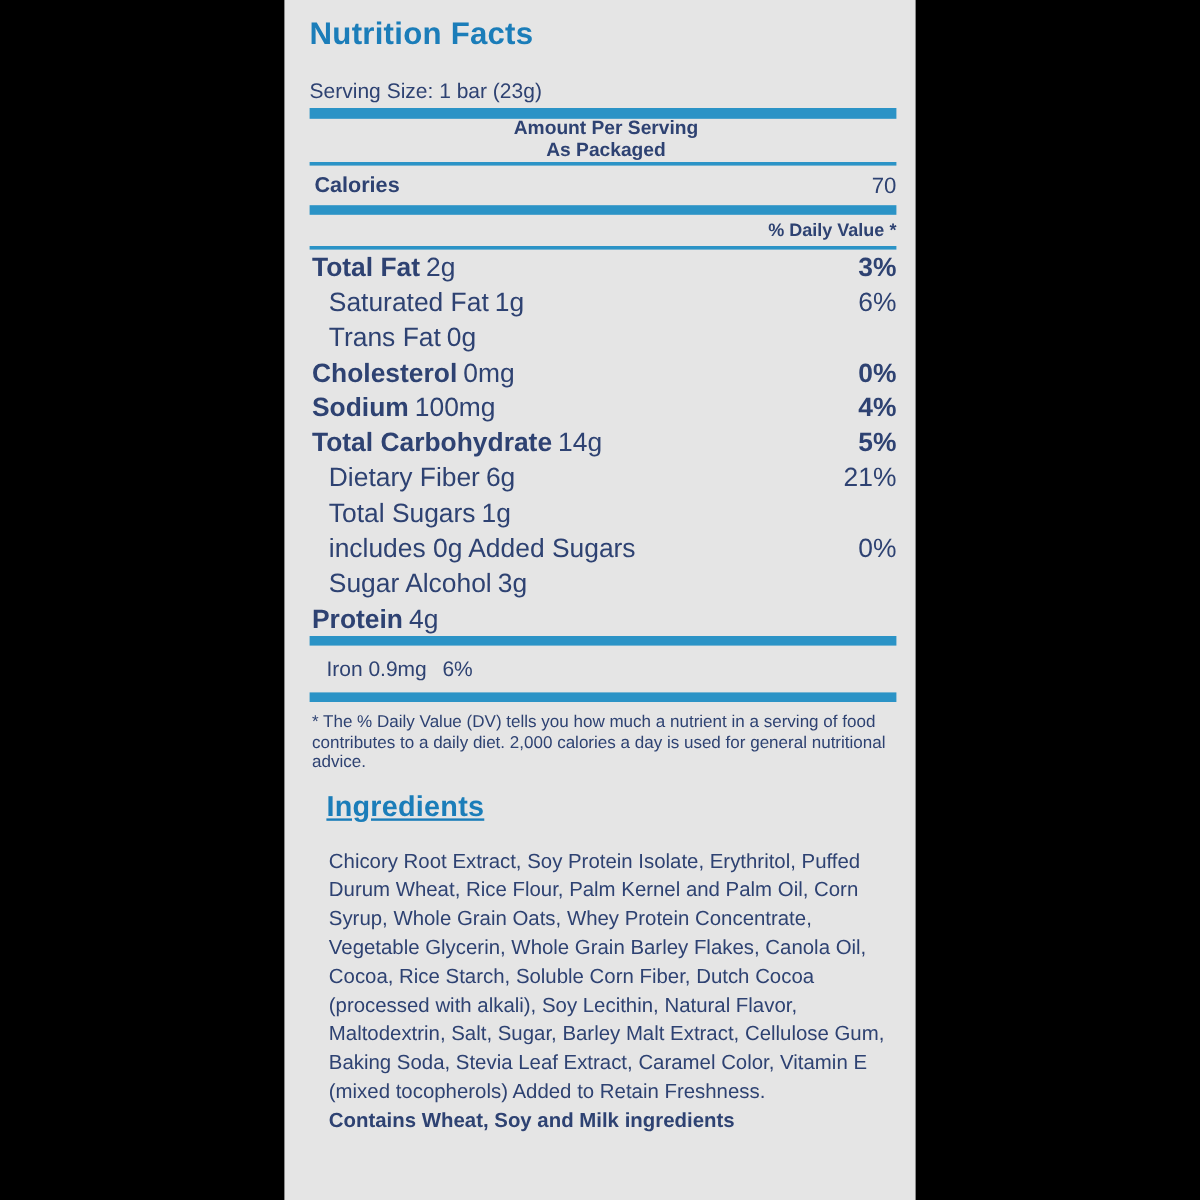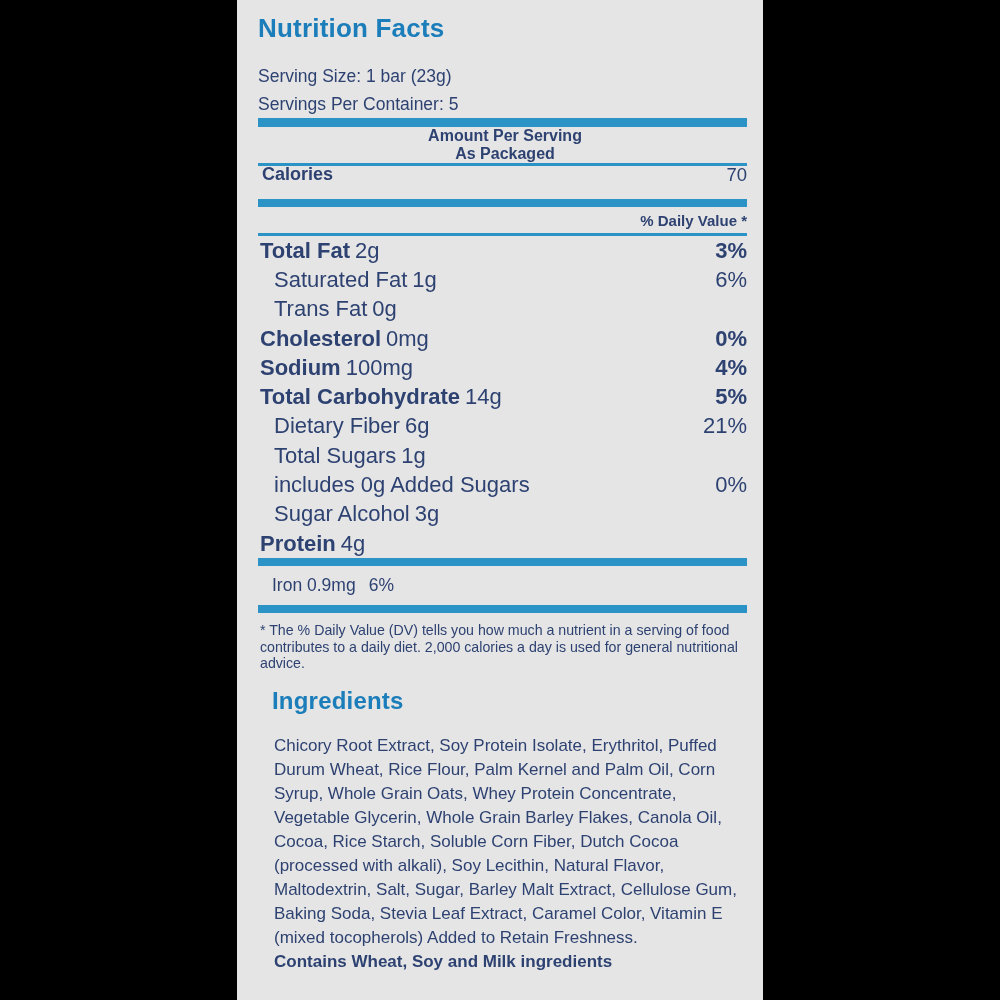--- a/index.html
+++ b/index.html
@@ -21,22 +21,22 @@
   .serving-block { margin-top: 19px; }
   .serving-line { font-size: 17.5px; line-height: 28px; color: #2e4272; }
   .bar-thick { height: 9px; background: #2b93c6; }
   .bar-thick-sm { height: 8px; background: #2b93c6; }
   .rule-thin { height: 3px; background: #2b93c6; }
   .hdr-row {
     height: 36px; display: flex; justify-content: space-between;
     align-items: center; font-size: 16px; font-weight: 700; padding: 0 0 0 5px; flex-direction: column;
   }
   .calories-row {
-    height: 17px; display: flex; justify-content: space-between;
-    align-items: center; padding: 0 0 16px 4px;
+    height: 33px; display: flex; justify-content: space-between;
+    align-items: center; padding: 0 0 0 4px;
   }
   .calories-row .cal-label { font-size: 18px; font-weight: 700; }
   .calories-row .cal-value { font-size: 18.5px; }
   .dv-row {
     height: 26px; display: flex; justify-content: flex-end;
     align-items: center; font-size: 15px; font-weight: 700;
   }
   .nutrient-rows { padding: 0; }
   .row {
     height: 29.3px; display: flex; justify-content: space-between;
@@ -52,41 +52,41 @@
   }
   .micro-row .micro-dv { margin-left: 13px; }
   .footnote {
     margin-top: 9px; font-size: 14.2px; line-height: 16.5px;
     color: #2e4272; padding-left: 2px;
   }
   .ingredients-heading {
     margin-top: 16px; font-size: 24px; line-height: 26px;
     font-weight: 700; color: #1b7db9; padding-left: 14px;
     letter-spacing: 0.2px;
+    text-decoration: underline;
   }
   .ingredients-text {
     margin-top: 20px; font-size: 17px; line-height: 24px;
     padding-left: 16px; padding-right: 4px;
   }
   .allergen {
     font-size: 17px; line-height: 24px; font-weight: 700;
     padding-left: 16px;
   }
 </style>
 </head>
 <body>
 
 <div class="stage">
   <div class="panel">
 
     <div class="title">Nutrition Facts</div>
 
     <div class="serving-block">
       <div class="serving-line">Serving Size: 1 bar (23g)</div>
-      <div class="serving-line">Servings Per Container: 5</div>
     </div>
 
     <div class="bar-thick"></div>
 
     <div class="hdr-row">
       <span>Amount Per Serving</span>
       <span>As Packaged</span>
     </div>
 
     <div class="rule-thin"></div>

